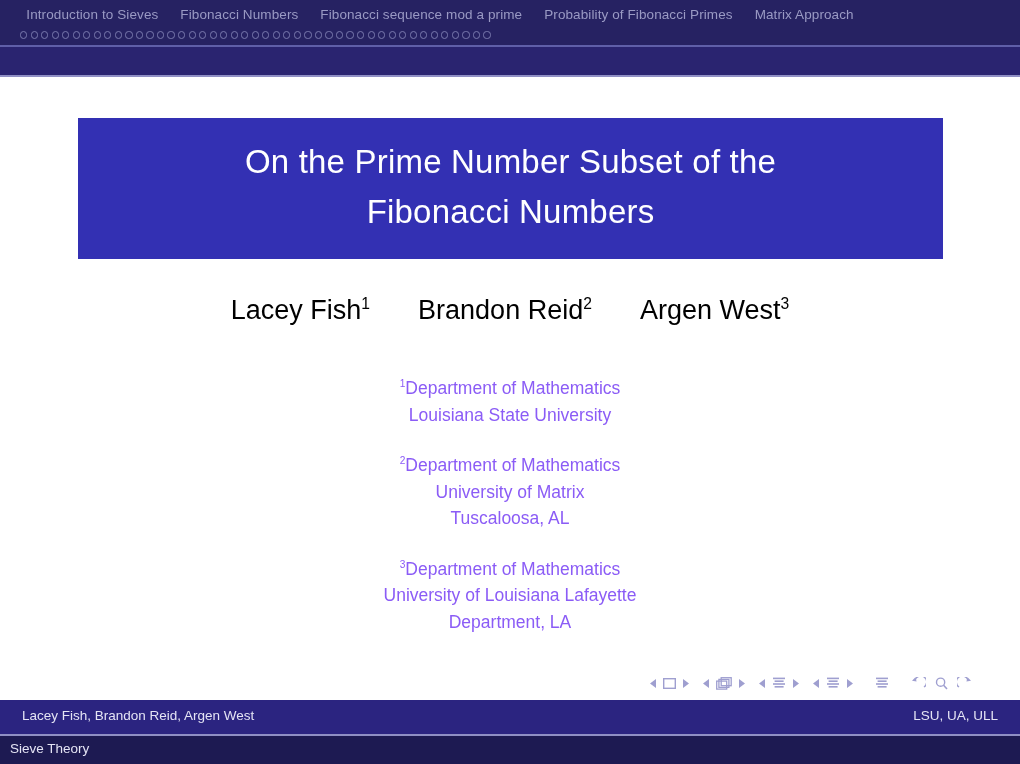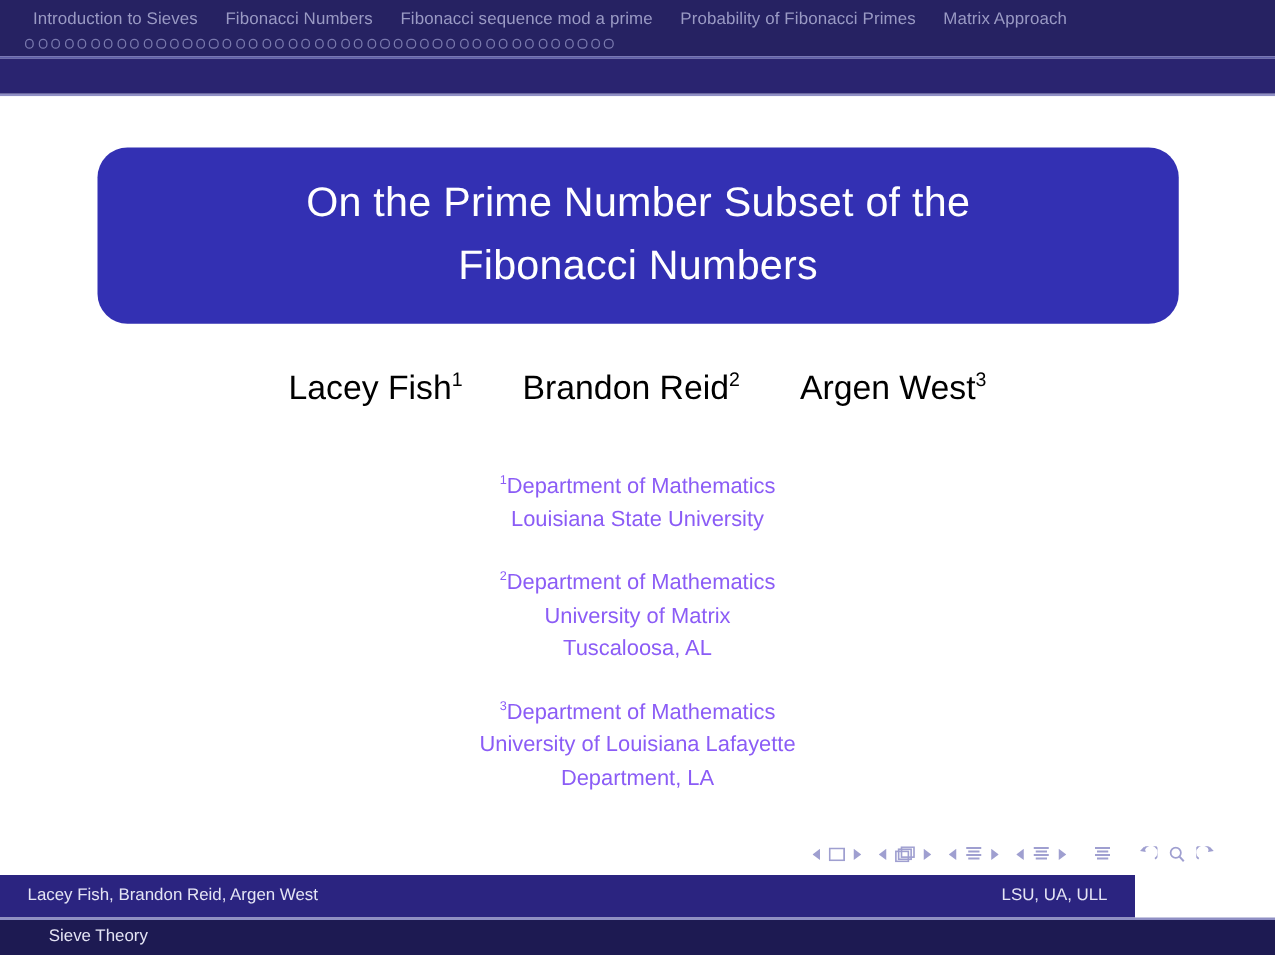--- a/index.html
+++ b/index.html
@@ -96,21 +96,20 @@
 
   .title-block {
     position: absolute;
     left: 78px;
     top: 41px;
     width: 865px;
     background: #3330b3;
     padding: 19px 10px 22px 10px;
     box-sizing: border-box;
     text-align: center;
-    border-radius: 24px;
   }
   .title-line {
     color: #ffffff;
     font-size: 33px;
     line-height: 50px;
     font-weight: normal;
     letter-spacing: 0.2px;
   }
 
   .authors {
@@ -171,21 +170,21 @@
   }
   .navsyms svg { display: block; }
   .navgroup.wide { margin-right: 22px; }
   .navgroup.last { margin-right: 0; gap: 9px; }
   .nav-ic { cursor: pointer; }
 
   
   .footbar {
     position: absolute;
     left: 0; top: 700px;
-    width: 908px;
+    width: 1020px;
     height: 34px;
     background: #2b2480;
     text-align: right;
   }
   .footbar .left {
     position: absolute;
     left: 22px; top: 8px;
     font-size: 13.5px;
     color: #e4e4f4;
     white-space: nowrap;
@@ -206,21 +205,21 @@
   }
   .footbar2 {
     position: absolute;
     left: 0; top: 736px;
     width: 1020px;
     height: 28px;
     background: #1d1a52;
   }
   .footbar2 .left {
     position: absolute;
-    left: 39px; top: 5px;
+    left: 10px; top: 5px;
     font-size: 13.5px;
     color: #e4e4f4;
     white-space: nowrap;
   }
 </style>
 </head>
 <body>
 
 <div class="headbar">
   <div class="sections">

